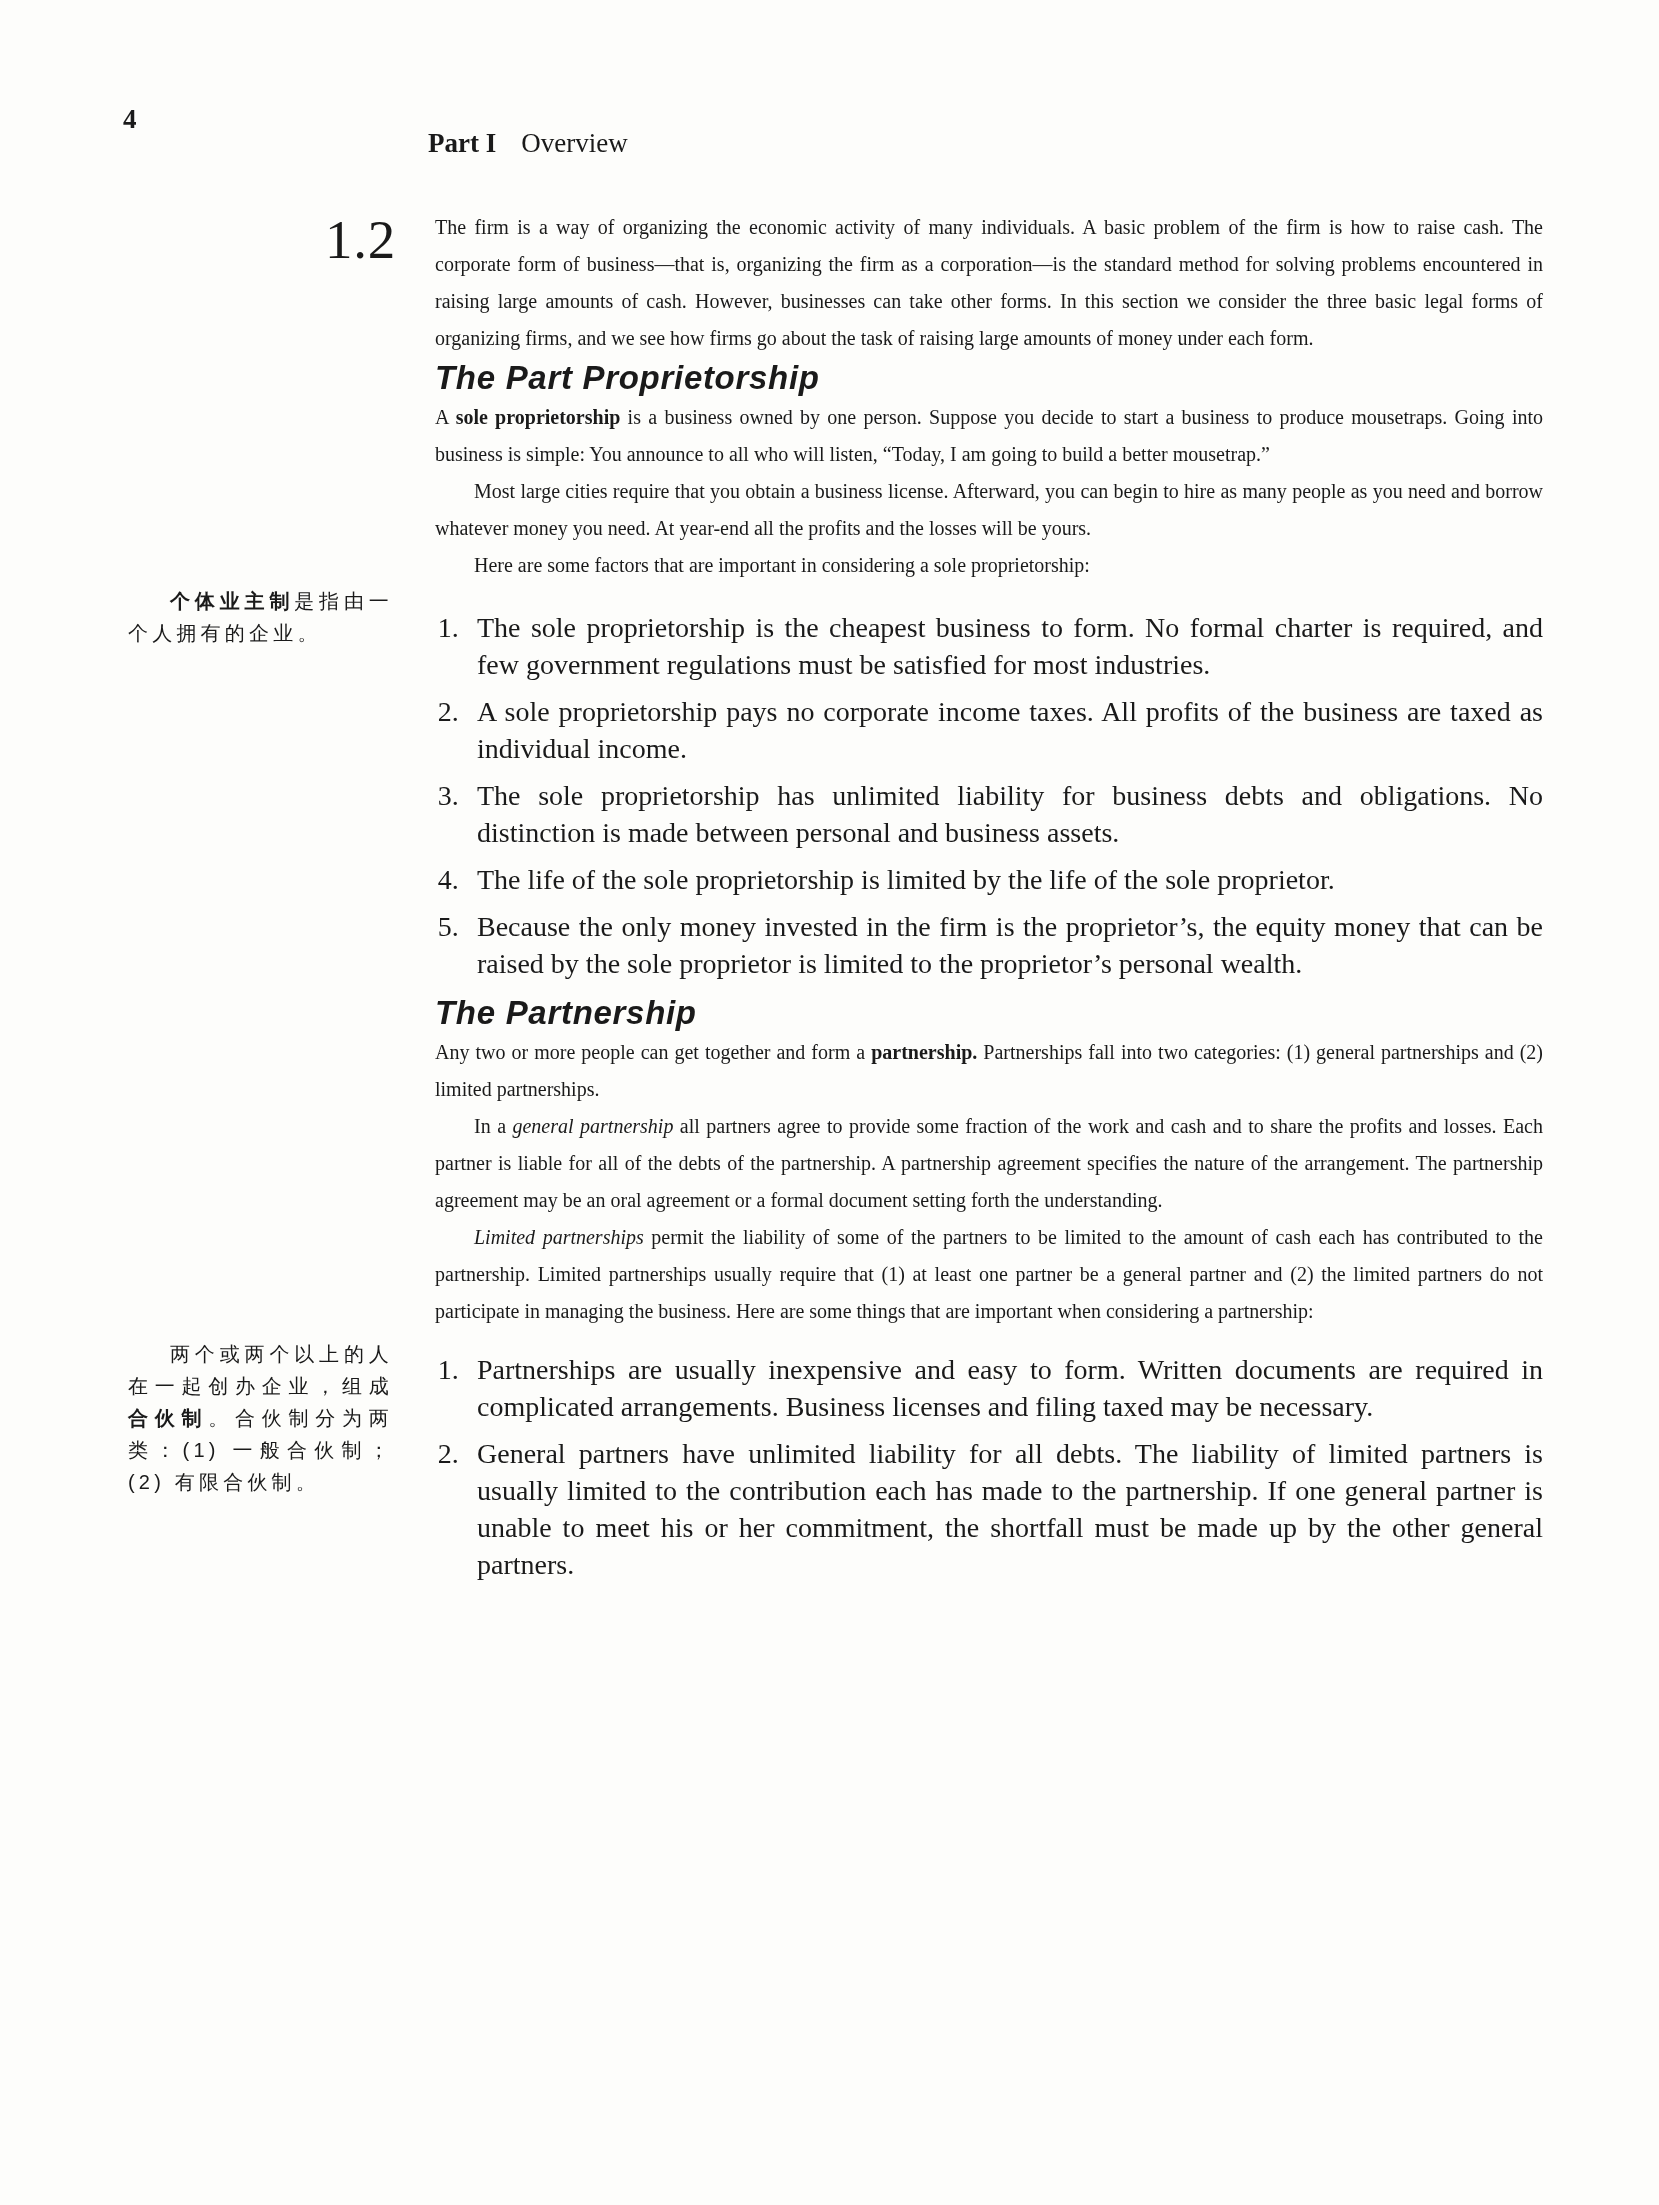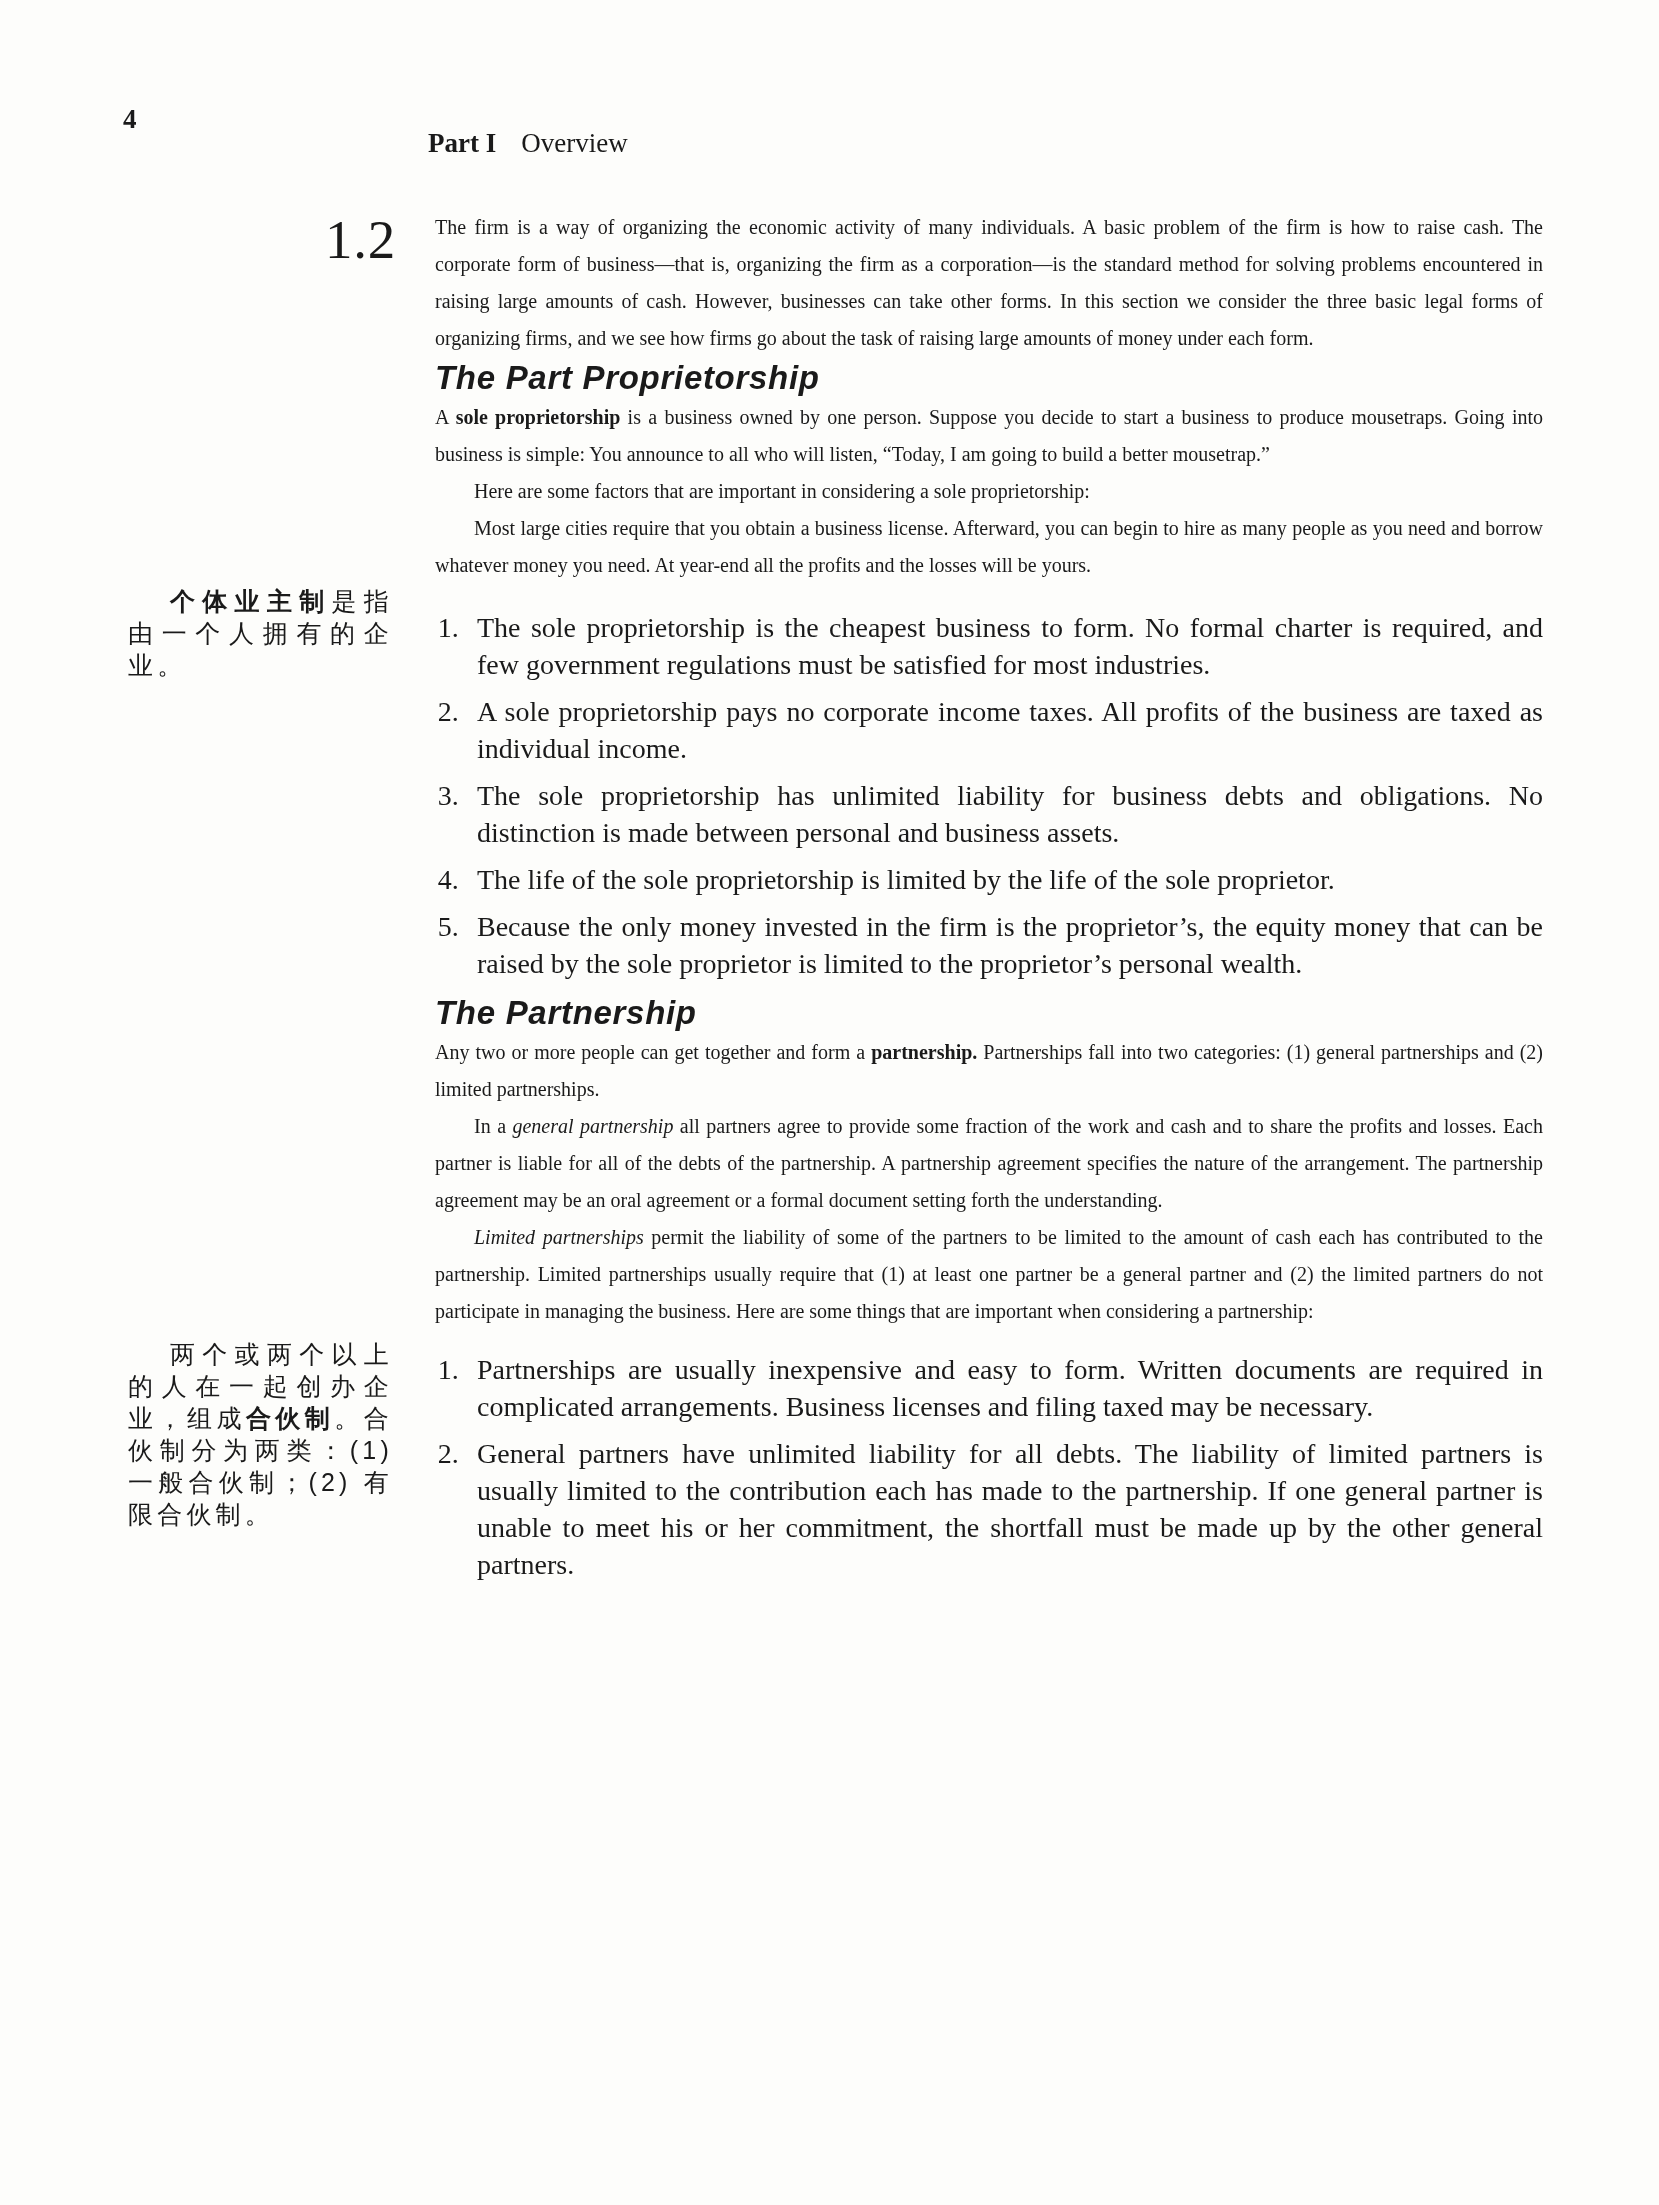--- a/index.html
+++ b/index.html
@@ -55,21 +55,21 @@
   ol.plist { list-style: none; margin: 25px 0 0 0; padding: 0; font-size: 28px; line-height: 37px; }
   ol.plist li { position: relative; padding-left: 42px; margin-bottom: 10px; text-align: justify; }
   ol.plist .num { position: absolute; left: 2.8px; top: 0; }
   ol.plist2 { margin-top: 21px; }
 
   
   .margin-note {
     position: absolute;
     left: 128px;
     width: 265px;
-    font-size: 25px;
+    font-size: 20px;
     line-height: 32px;
     letter-spacing: 4.2px;
     text-align: justify;
     text-indent: 42px;
     font-family: "Liberation Sans", sans-serif;
     color: #1a1a1a;
   }
   .note-sole { top: 585px; }
   .note-part { top: 1338px; line-height: 32px; }
 
@@ -94,22 +94,22 @@
 
   <div class="main">
 
     <h1 class="section-title"><span class="section-number">1.2</span></h1>
 
     <p class="body intro"><span>The firm is a way of organizing the economic activity of many individuals. A basic problem of the firm is how to raise cash. The corporate form of business—that is, organizing the firm as a corporation—is the standard method for solving problems encountered in raising large amounts of cash. However, businesses can take other forms. In this section we consider the three basic legal forms of organizing firms, and we see how firms go about the task of raising large amounts of money under each form.</span></p>
 
     <h2 class="sub sub-sole">The Part Proprietorship</h2>
 
     <p class="body after-h2"><span>A </span><span class="seg-bold">sole proprietorship</span><span> is a business owned by one person. Suppose you decide to start a business to produce mousetraps. Going into business is simple: You announce to all who will listen, “Today, I am going to build a better mousetrap.”</span></p>
+    <p class="body indent"><span>Most large cities require that you obtain a business license. Afterward, you can begin to hire as many people as you need and borrow whatever money you need. At year-end all the profits and the losses will be yours.</span></p>
     <p class="body indent"><span>Here are some factors that are important in considering a sole proprietorship:</span></p>
-    <p class="body indent"><span>Most large cities require that you obtain a business license. Afterward, you can begin to hire as many people as you need and borrow whatever money you need. At year-end all the profits and the losses will be yours.</span></p>
 
     <ol class="plist">
       <li>
         <span class="num">1.</span>
         <span><span>The sole proprietorship is the cheapest business to form. No formal charter is required, and few government regulations must be satisfied for most industries.</span></span>
       </li>
       <li>
         <span class="num">2.</span>
         <span><span>A sole proprietorship pays no corporate income taxes. All profits of the business are taxed as individual income.</span></span>
       </li>

